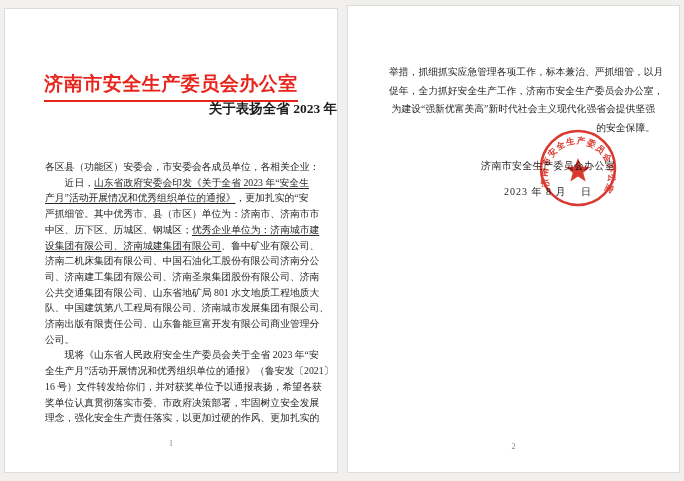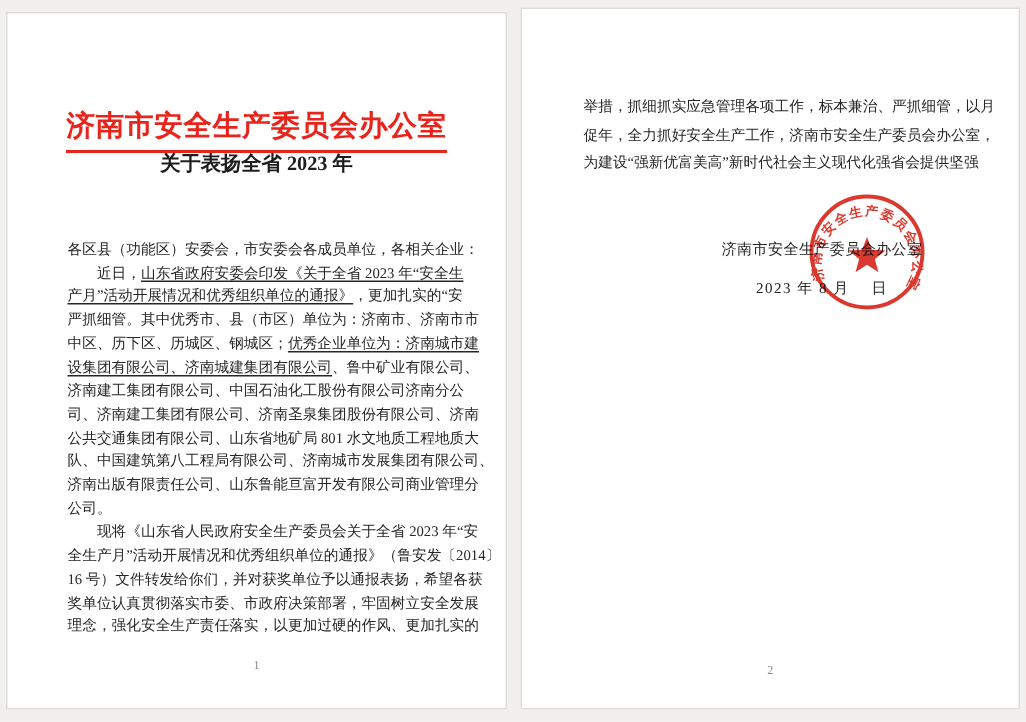--- a/index.html
+++ b/index.html
@@ -26,31 +26,31 @@
   .red-title > span {
     display: inline-block;
     color: #e8251c;
     font-size: 19px; font-weight: bold; letter-spacing: 0.5px;
     border-bottom: 2px solid #e8251c;
     padding-bottom: 3px;
     white-space: nowrap;
   }
   .doc-title {
     position: absolute; top: 91px; left: 0; width: 100%;
-    text-align: center;
+    text-align: right;
     font-weight: bold; font-size: 13.5px; line-height: 18px;
     color: #1d1d1d; white-space: nowrap;
   }
   .body-text {
     position: absolute;
     color: #262626;
     font-size: 9.8px;
   }
   #body1 { left: 40px; top: 150px; width: 280px; line-height: 15.7px; }
-  #body2 { left: 41px; top: 57px;  width: 266px; line-height: 18.6px; }
+  #body2 { left: 41px; top: 57px;  width: 266px; line-height: 18.6px; text-align: right; }
   .tline { white-space: nowrap; }
   .tline .u { text-decoration: underline; text-underline-offset: 2px; }
   .tline .b { font-weight: normal; }
 
   .pagenum {
     position: absolute; left: 0; width: 100%;
     text-align: center;
     font-size: 8px; color: #8a8a8a;
   }
   #pagenum1 { top: 430px; }
@@ -85,40 +85,41 @@
     <div class="doc-title">
       <div>关于表扬全省 2023 年</div>
     </div>
     <div class="body-text" id="body1">
         <div class="tline"><span>各区县（功能区）安委会，市安委会各成员单位，各相关企业：</span></div>
         <div class="tline"><span>　　近日，</span><span class="u">山东省政府安委会印发《关于全省 2023 年“安全生</span></div>
         <div class="tline"><span class="u">产月”活动开展情况和优秀组织单位的通报》</span><span>，更加扎实的“安</span></div>
         <div class="tline"><span>严抓细管。其中优秀市、县（市区）单位为：</span><span class="b">济南市、济南市市</span></div>
         <div class="tline"><span class="b">中区、历下区、历城区、钢城区</span><span>；</span><span class="u">优秀企业单位为：济南城市建</span></div>
         <div class="tline"><span class="u">设集团有限公司、济南城建集团有限公司</span><span>、鲁中矿业有限公司、</span></div>
-        <div class="tline"><span>济南建工集团有限公司、中国石油化工股份有限公司济南分公</span></div>
+        <div class="tline"><span>济南二机床集团有限公司、中国石油化工股份有限公司济南分公</span></div>
         <div class="tline"><span>司、济南建工集团有限公司、济南圣泉集团股份有限公司、济南</span></div>
         <div class="tline"><span>公共交通集团有限公司、山东省地矿局 801 水文地质工程地质大</span></div>
         <div class="tline"><span>队、中国建筑第八工程局有限公司、济南城市发展集团有限公司、</span></div>
         <div class="tline"><span>济南出版有限责任公司、山东鲁能亘富开发有限公司商业管理分</span></div>
         <div class="tline short"><span>公司。</span></div>
         <div class="tline"><span>　　现将《山东省人民政府安全生产委员会关于全省 2023 年“安</span></div>
-        <div class="tline"><span>全生产月”活动开展情况和优秀组织单位的通报》（鲁安发〔2014〕</span></div>
+        <div class="tline"><span>全生产月”活动开展情况和优秀组织单位的通报》（鲁安发〔2021〕</span></div>
         <div class="tline"><span>16 号）文件转发给你们，并对获奖单位予以通报表扬，希望各获</span></div>
         <div class="tline"><span>奖单位认真贯彻落实市委、市政府决策部署，牢固树立安全发展</span></div>
         <div class="tline"><span>理念，强化安全生产责任落实，以更加过硬的作风、更加扎实的</span></div>
       </div>
     <div class="pagenum" id="pagenum1">1</div>
   </div>
 
   <div class="page" id="page2">
     <div class="body-text" id="body2">
         <div class="tline"><span>举措，抓细抓实应急管理各项工作，标本兼治、严抓细管，以月</span></div>
         <div class="tline"><span>促年，全力抓好安全生产工作，济南市安全生产委员会办公室，</span></div>
         <div class="tline"><span>为建设“强新优富美高”新时代社会主义现代化强省会提供坚强</span></div>
+        <div class="tline short"><span>的安全保障。</span></div>
       </div>
 
     <div class="sign-block">
       <div class="sign-name">济南市安全生产委员会办公室</div>
       <div class="sign-date">2023 年 8 月　 日</div>
     </div>
 
     <svg class="seal" viewBox="0 0 80 80" aria-hidden="true">
       <defs>
         <path id="sealArc" d="M 12,60 A 31,31 0 1,1 68,60" fill="none"></path>

